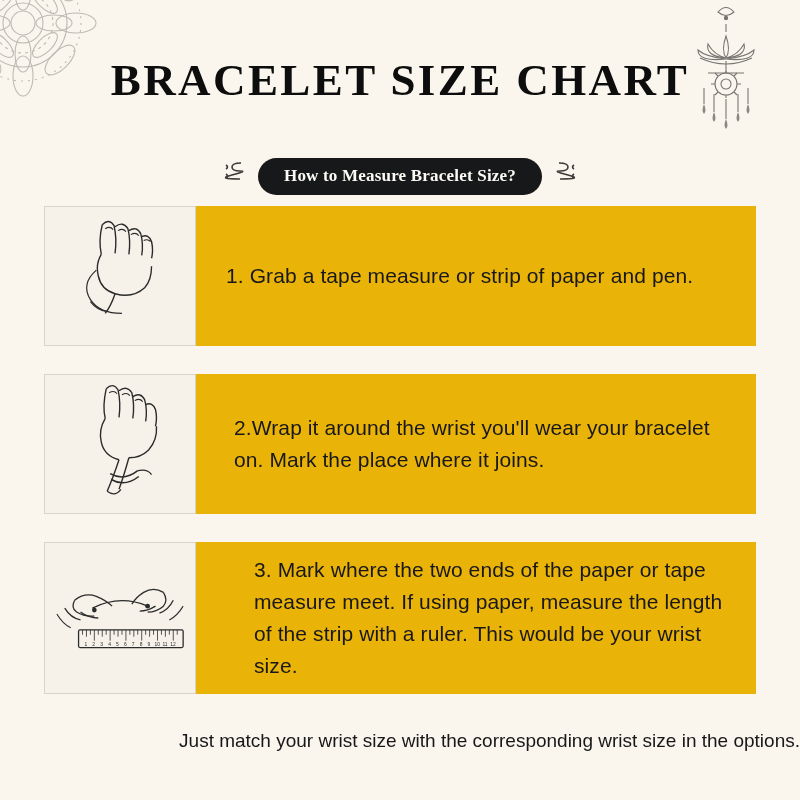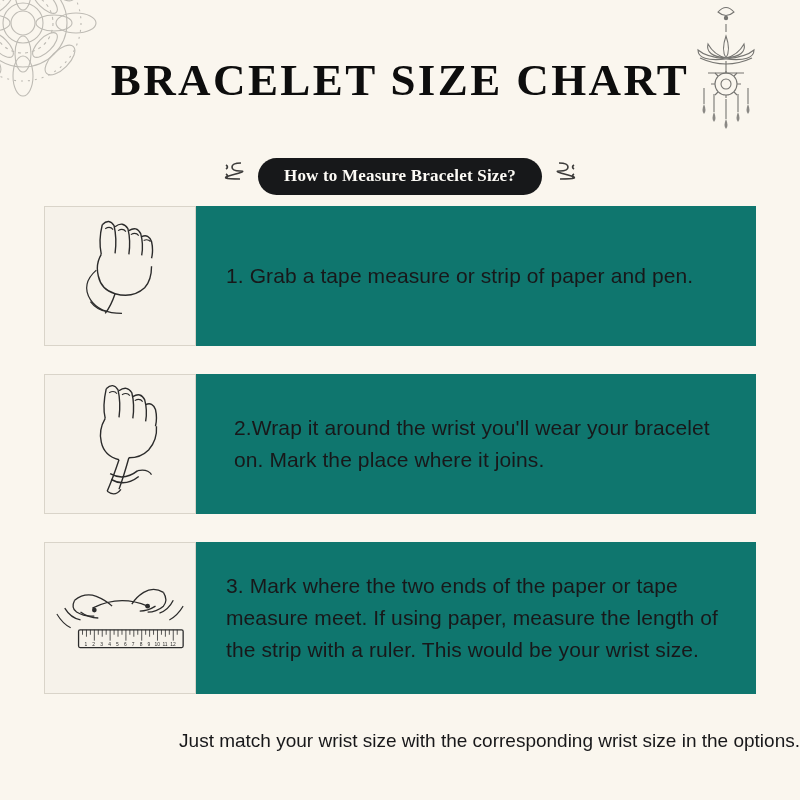--- a/index.html
+++ b/index.html
@@ -72,27 +72,27 @@
 
   
   .steps {
     position: absolute;
     top: 206px; left: 0; right: 0;
   }
   .step {
     position: relative;
     display: flex;
     align-items: stretch;
-    background: #0f766e;
+    background: #eab308;
     margin: 0 44px 28px 44px;
     min-height: 140px;
   }
   .step:nth-child(1) { min-height: 140px; }
   .step:nth-child(2) { min-height: 140px; gap: 8px; }
-  .step:nth-child(3) { min-height: 152px; }
+  .step:nth-child(3) { min-height: 152px; gap: 28px; }
 
   .thumb {
     width: 152px;
     flex: 0 0 152px;
     background: #f6f2ea;
     border: 1px solid #d9d4c9;
     position: relative;
   }
   .step-text {
     flex: 1 1 auto;

